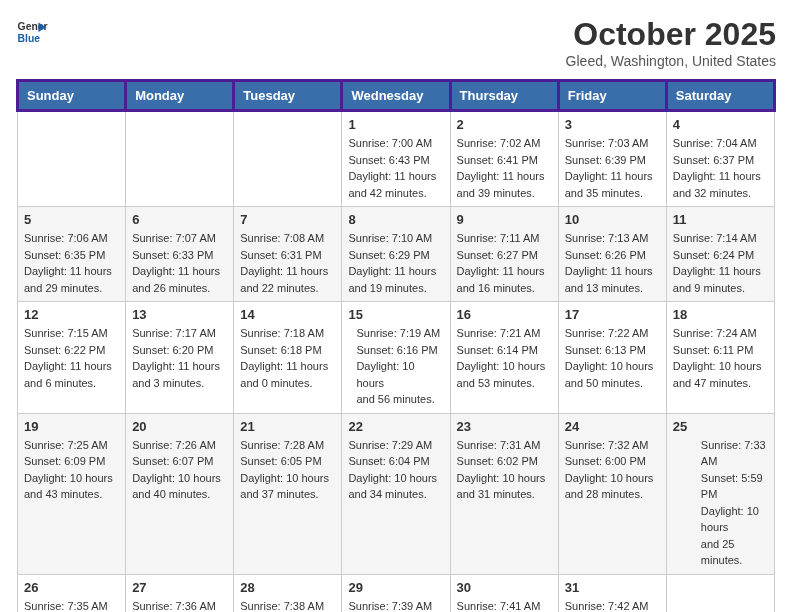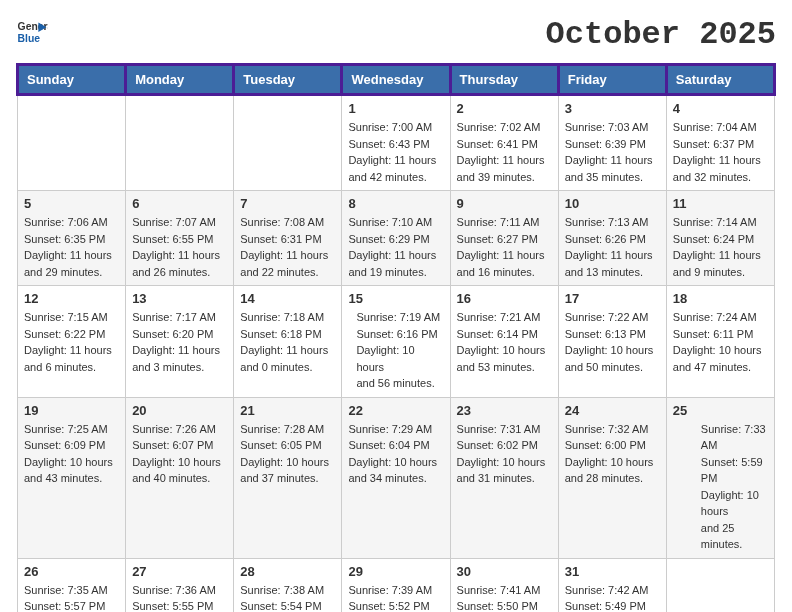--- a/index.html
+++ b/index.html
@@ -25,21 +25,20 @@
       width: 32px;
       height: 32px;
     }
     .title-area {
       text-align: right;
     }
     .month-title {
       font-size: 32px;
       font-weight: bold;
       color: #333;
-      font-family: Liberation Mono, monospace;
     }
     .location {
       font-size: 14px;
       color: #555;
     }
     .calendar {
       width: 100%;
       border-collapse: collapse;
       border: 1px solid #ccc;
     }
@@ -85,20 +84,21 @@
 <div class="header-area">
   <div class="logo">
     <svg class="logo-icon" viewBox="0 0 40 40">
       <text x="2" y="18" font-size="13" font-weight="bold" fill="#333">General</text>
       <text x="2" y="32" font-size="13" font-weight="bold" fill="#1a5fa8">Blue</text>
       <polygon points="28,8 38,14 28,20" fill="#1a5fa8"></polygon>
     </svg>
   </div>
   <div class="title-area">
     <div class="month-title">October 2025</div>
+    <div class="location">Gleed, Washington, United States</div>
   </div>
 </div>
 
 <table class="calendar">
   <thead>
     <tr>
     <th>Sunday</th>
         <th>Monday</th>
         <th>Tuesday</th>
         <th>Wednesday</th>
@@ -145,21 +145,21 @@
         <td>
           <span class="day-number">5</span>
           <div class="day-info" style="white-space: pre-line;">Sunrise: 7:06 AM
 Sunset: 6:35 PM
 Daylight: 11 hours
 and 29 minutes.</div>
         </td>
         <td>
           <span class="day-number">6</span>
           <div class="day-info" style="white-space: pre-line;">Sunrise: 7:07 AM
-Sunset: 6:55 PM
+Sunset: 6:33 PM
 Daylight: 11 hours
 and 26 minutes.</div>
         </td>
         <td>
           <span class="day-number">7</span>
           <div class="day-info" style="white-space: pre-line;">Sunrise: 7:08 AM
 Sunset: 6:31 PM
 Daylight: 11 hours
 and 22 minutes.</div>
         </td>

